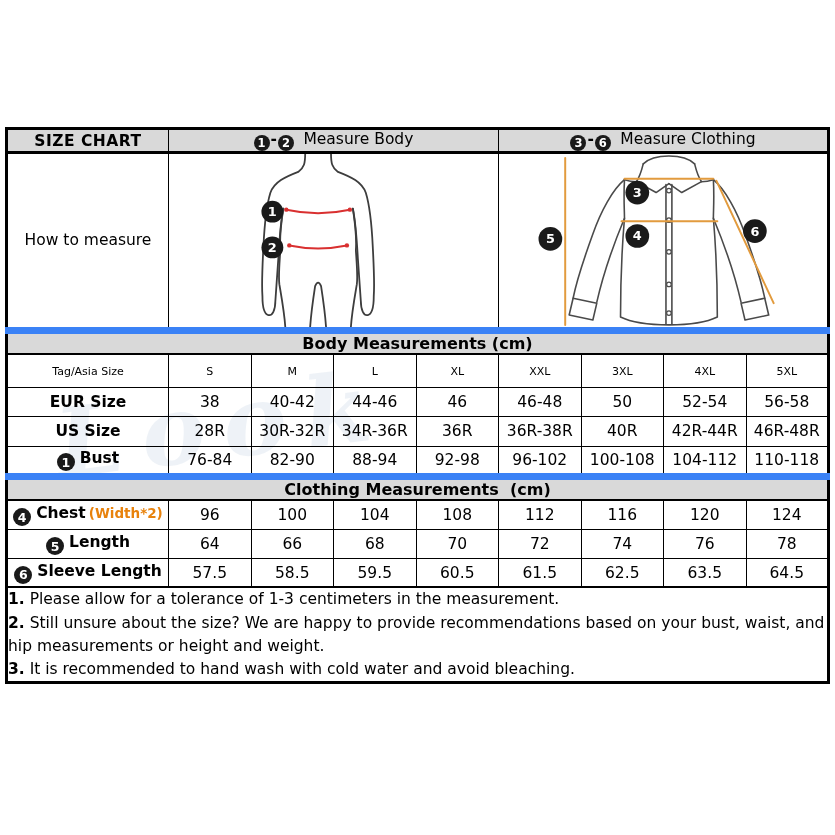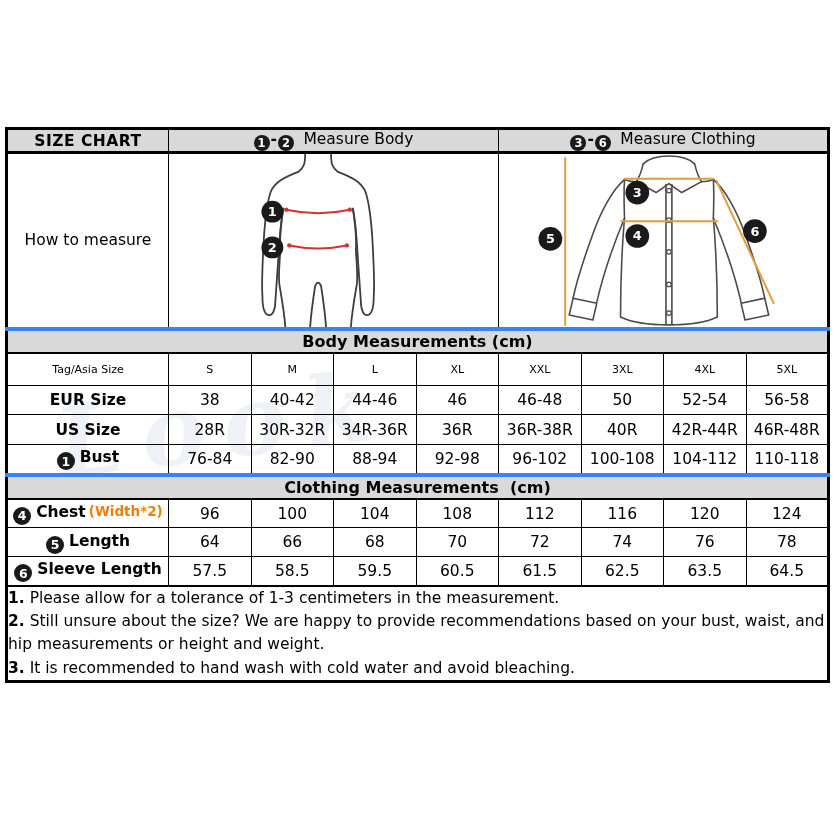--- a/index.html
+++ b/index.html
@@ -15,21 +15,21 @@
   table.sc td{border:1px solid #000;vertical-align:middle;text-align:center;
         padding:0;font-size:15.5px;font-family:"DejaVu Sans","Liberation Sans",sans-serif;
         overflow:hidden;}
   col.c0{width:162px;}
   .gray{background:var(--gray,#d9d9d9);margin-top:16px;}
   tr.rh-head{height:23px;} tr.rh-head td{border-bottom:3px solid #000;font-weight:bold;}
   .title{font-size:16.5px;letter-spacing:.5px;}
   .mh-label{font-size:15.5px;font-weight:normal;margin-left:4px;}
   tr.rh-illus{height:174px;} tr.rh-illus td.illus{padding:0;}
   .howto{font-weight:normal;font-size:15px;}
-  tr.rh-band td{border-top:4px solid #3b82f6;border-bottom:2px solid #000;}
+  tr.rh-band td{border-top:7px solid #3b82f6;border-bottom:2px solid #000;}
   tr.rh-band{height:24px;}
   .band-label{font-weight:bold;font-size:16px;white-space:pre;}
   tr.rh-size{height:33px;} tr.rh-size td{font-weight:normal;font-size:11px;}
   tr.rh-29{height:29px;padding-left:11px;} tr.rh-30{height:30px;}
   td.lab{font-weight:bold;font-size:15px;}
   td.lab-left{font-weight:bold;font-size:15px;text-align:left;padding-left:4px;white-space:nowrap;}
   td.lab-left .lab-txt{vertical-align:middle;margin-left:5px;}
   .suffix{color:var(--orangeText,#e8820c);font-size:13.5px;font-weight:bold;margin-left:3px;}
   tr.rh-notes{height:89px;} tr.rh-notes td{border-top:2px solid #000;text-align:left;vertical-align:top;}
   .notes{padding:5px 8px 4px 8px;font-size:14px;line-height:1.5;

